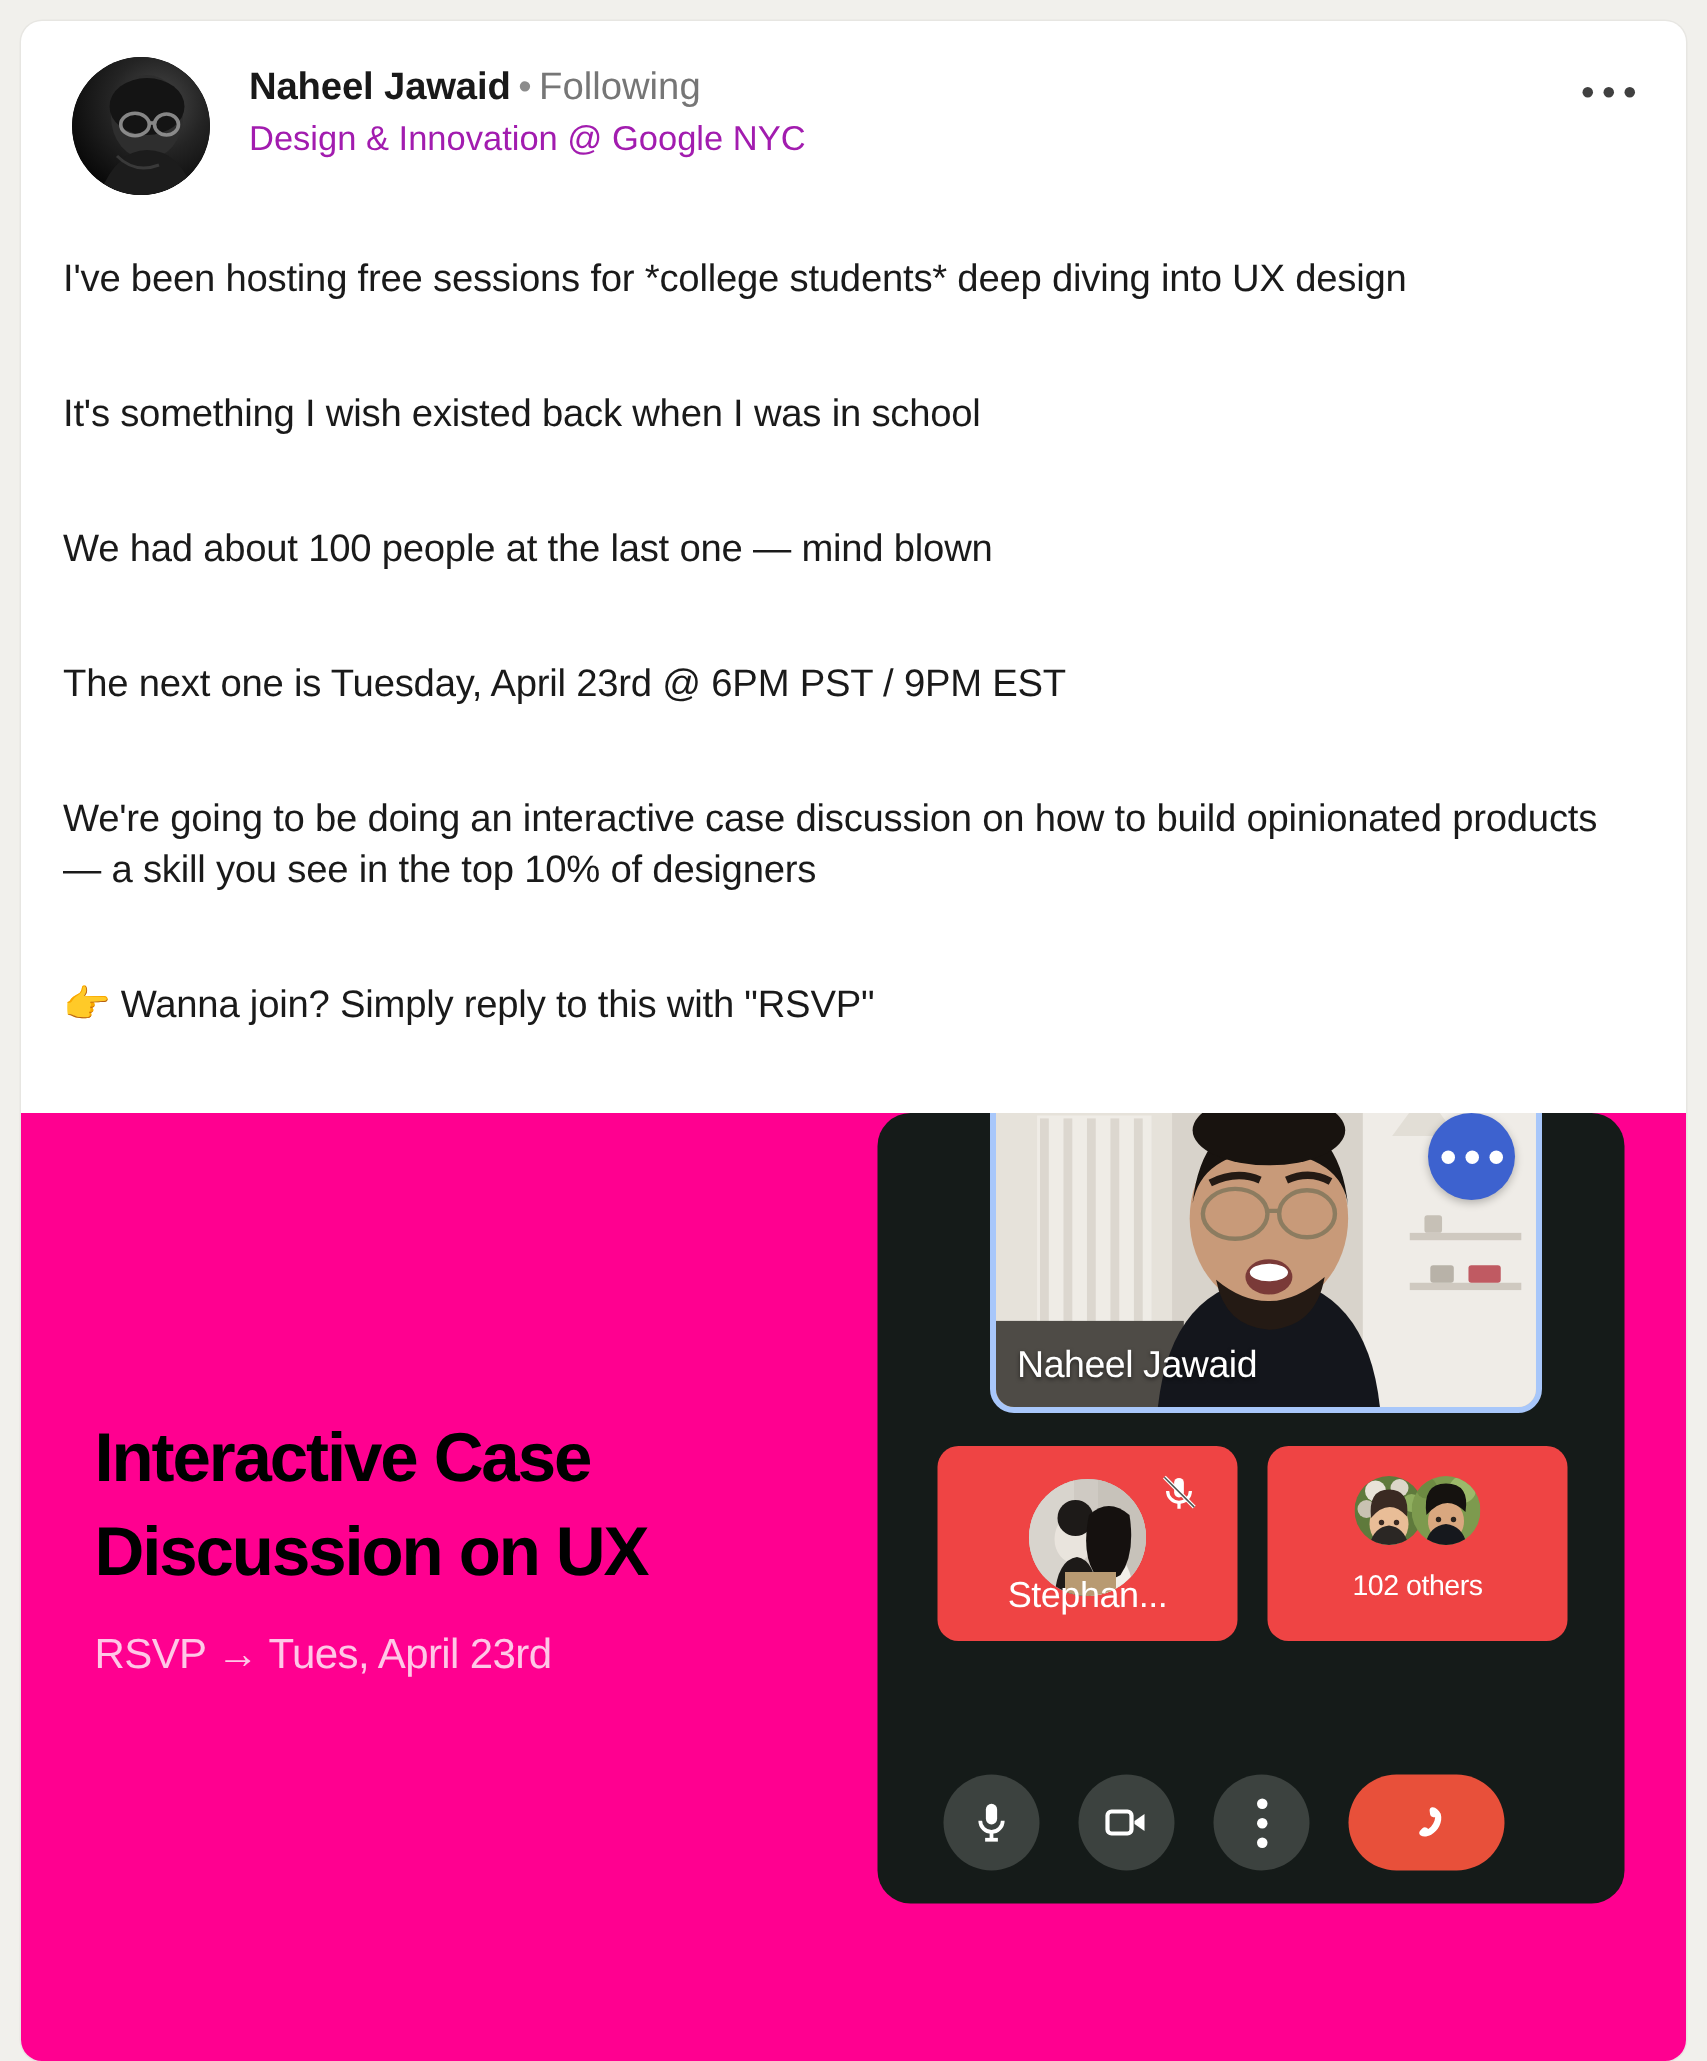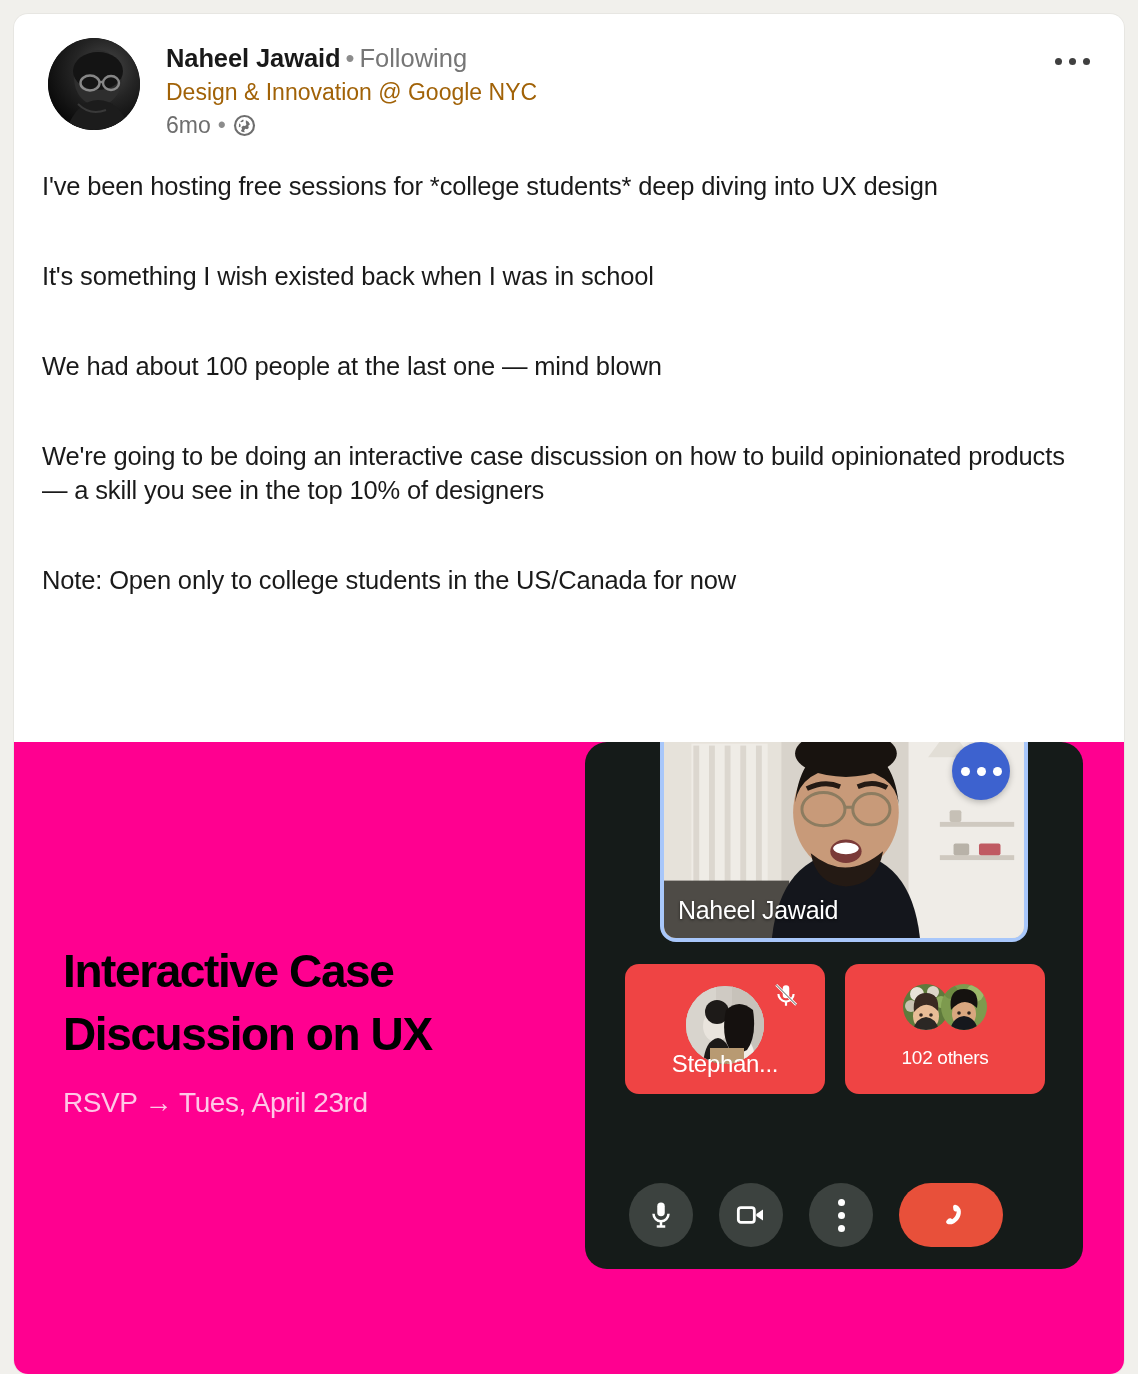--- a/index.html
+++ b/index.html
@@ -65,21 +65,21 @@
     color: #8c8c8c;
     padding: 0 5px;
   }
   .following-label {
     color: #767676;
     font-weight: normal;
   }
   .headline-line {
     font-size: 23px;
     line-height: 31px;
-    color: #a16207;
+    color: #a21caf;
     margin-top: 3px;
     white-space: nowrap;
   }
   .meta-line {
     display: flex;
     align-items: center;
     font-size: 23px;
     line-height: 30px;
     color: #6e6e6e;
     margin-top: 2px;
@@ -364,44 +364,36 @@
           <path d="M30 66 Q42 78 58 72" stroke="#555" stroke-width="2" fill="none" opacity="0.5"></path>
         </g>
       </svg>
     </div>
 
     <div class="header-text">
       <div class="name-line">
         <span class="author-name">Naheel Jawaid</span><span class="dot-sep">•</span><span class="following-label">Following</span>
       </div>
       <div class="headline-line">Design &amp; Innovation @ Google NYC</div>
-      <div class="meta-line">
-        <span>6mo</span>
-        <span class="dot-sep">•</span>
-        <span class="globe-icon">
-          <svg width="23" height="23" viewBox="0 0 24 24" aria-hidden="true">
-            <circle cx="12" cy="12" r="11" fill="#6e6e6e"></circle>
-            <path d="M12 3.2a8.8 8.8 0 100 17.6 8.8 8.8 0 000-17.6zm-1 2.2v2.1l-1.7 1.1-1.6-.5-1 1.6 1.3 1.5-.2 2.1-1.7.6a7 7 0 016.9-8.5zm2.4 1.1a7 7 0 014.3 4.3l-1.7 1.5.4 2.3-1.6 1.4-1.9-.6-1.3 1.6.6 2a7 7 0 01-4-1.3l1.2-2-.6-1.9 1.7-1.6 2.2.4 1.3-1.6-.6-1.8z" fill="#ffffff"></path>
-          </svg>
-        </span>
-      </div>
     </div>
 
     <div class="overflow-menu">
       <i></i>
       <i></i>
       <i></i>
     </div>
   </div>
 
   <div class="post-body">
     <p>I've been hosting free sessions for *college students* deep diving into UX design</p>
     <p>It's something I wish existed back when I was in school</p>
     <p>We had about 100 people at the last one — mind blown</p>
+    <p>The next one is Tuesday, April 23rd @ 6PM PST / 9PM EST</p>
     <p>We're going to be doing an interactive case discussion on how to build opinionated products — a skill you see in the top 10% of designers</p>
+    <p class="emoji-point">👉 Wanna join? Simply reply to this with "RSVP"</p>
     <p>Note: Open only to college students in the US/Canada for now</p>
   </div>
 
   <div class="banner">
 
     <div class="banner-copy">
       <div class="banner-title">Interactive Case</div>
       <div class="banner-title">Discussion on UX</div>
       <div class="banner-sub">RSVP → Tues, April 23rd</div>
     </div>

